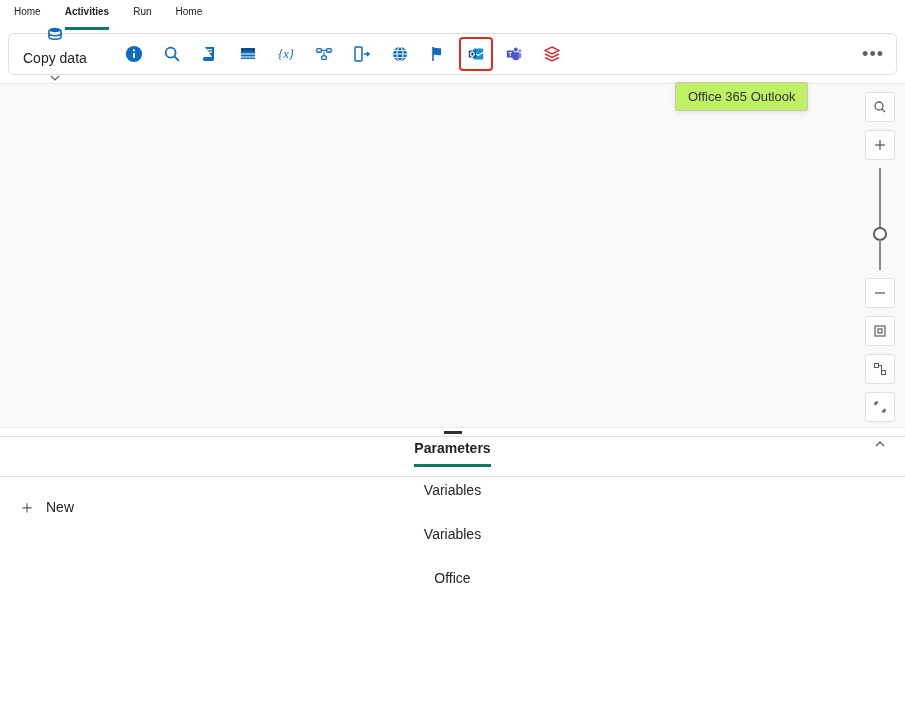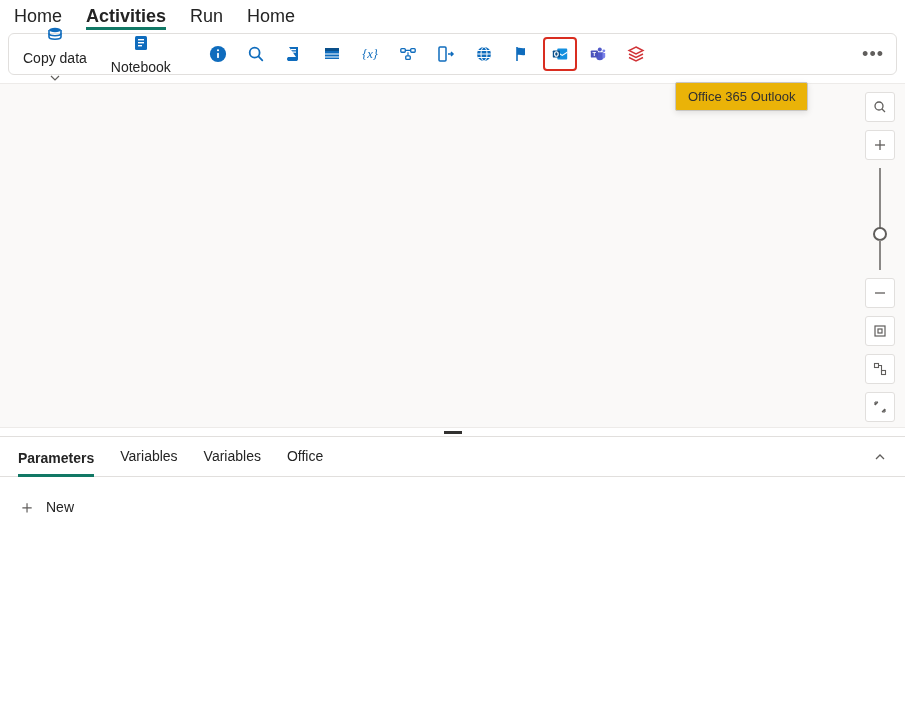--- a/index.html
+++ b/index.html
@@ -17,21 +17,21 @@
   
   .menu-bar {
     display: flex;
     gap: 24px;
     padding: 6px 14px 0 14px;
     height: 30px;
   }
   .menu-item {
     padding-bottom: 5px;
     cursor: pointer;
-    font-size: 18px;
+    font-size: 10px;
     color: #242424;
   }
   .menu-item.active {
     font-weight: 700;
     border-bottom: 3px solid #117865;
   }
 
   
   .toolbar {
     margin: 3px 8px 0 8px;
@@ -80,21 +80,21 @@
     font-size: 18px;
     letter-spacing: 1px;
     color: #605e5c;
   }
 
   
   .tooltip {
     position: absolute;
     top: 82px;
     left: 675px;
-    background: #eab308;
+    background: #bef264;
     border: 1px solid #c8c6c4;
     border-radius: 2px;
     padding: 6px 12px;
     font-size: 13px;
     color: #323130;
     box-shadow: 0 2px 6px rgba(0,0,0,0.1);
     z-index: 20;
   }
 
   
@@ -167,20 +167,21 @@
     border-top: 1px solid #e1dfdd;
   }
   .panel-tabs {
     display: flex;
     align-items: center;
     padding: 0 18px;
     height: 40px;
     gap: 26px;
     border-bottom: 1px solid #e1dfdd;
     position: relative;
+    flex-direction: column;
   }
   .panel-tab {
     cursor: pointer;
     font-size: 14px;
     color: #242424;
     padding-bottom: 2px;
   }
   .panel-tab.active {
     font-weight: 600;
     border-bottom: 3px solid #117865;
@@ -235,31 +236,20 @@
     </span>
     <span>Copy data</span>
     <span class="chev">
       <svg width="10" height="10" viewBox="0 0 10 10">
           <path d="M1 3l4 4 4-4" fill="none" stroke="#605e5c" stroke-width="1.2"></path>
         </svg>
     </span>
   </div>
 
 
-  <div class="tool-btn">
-    <span class="ico">
-      <svg width="18" height="18" viewBox="0 0 18 18">
-          <rect x="3" y="2" width="12" height="14" rx="1.5" fill="#0f6cbd"></rect>
-          <rect x="6" y="5" width="6" height="1.4" fill="#fff"></rect>
-          <rect x="6" y="8" width="6" height="1.4" fill="#fff"></rect>
-          <rect x="6" y="11" width="4" height="1.4" fill="#fff"></rect>
-        </svg>
-    </span>
-    <span>Notebook</span>
-  </div>
 
   <div style="width:8px"></div>
 
   <div class="tool-btn icon-only">
     <span class="ico">
       <svg width="20" height="20" viewBox="0 0 20 20">
           <circle cx="10" cy="10" r="9" fill="#0f6cbd"></circle>
           <rect x="9" y="8.5" width="2" height="6" rx="1" fill="#fff"></rect>
           <circle cx="10" cy="5.8" r="1.2" fill="#fff"></circle>
         </svg>

